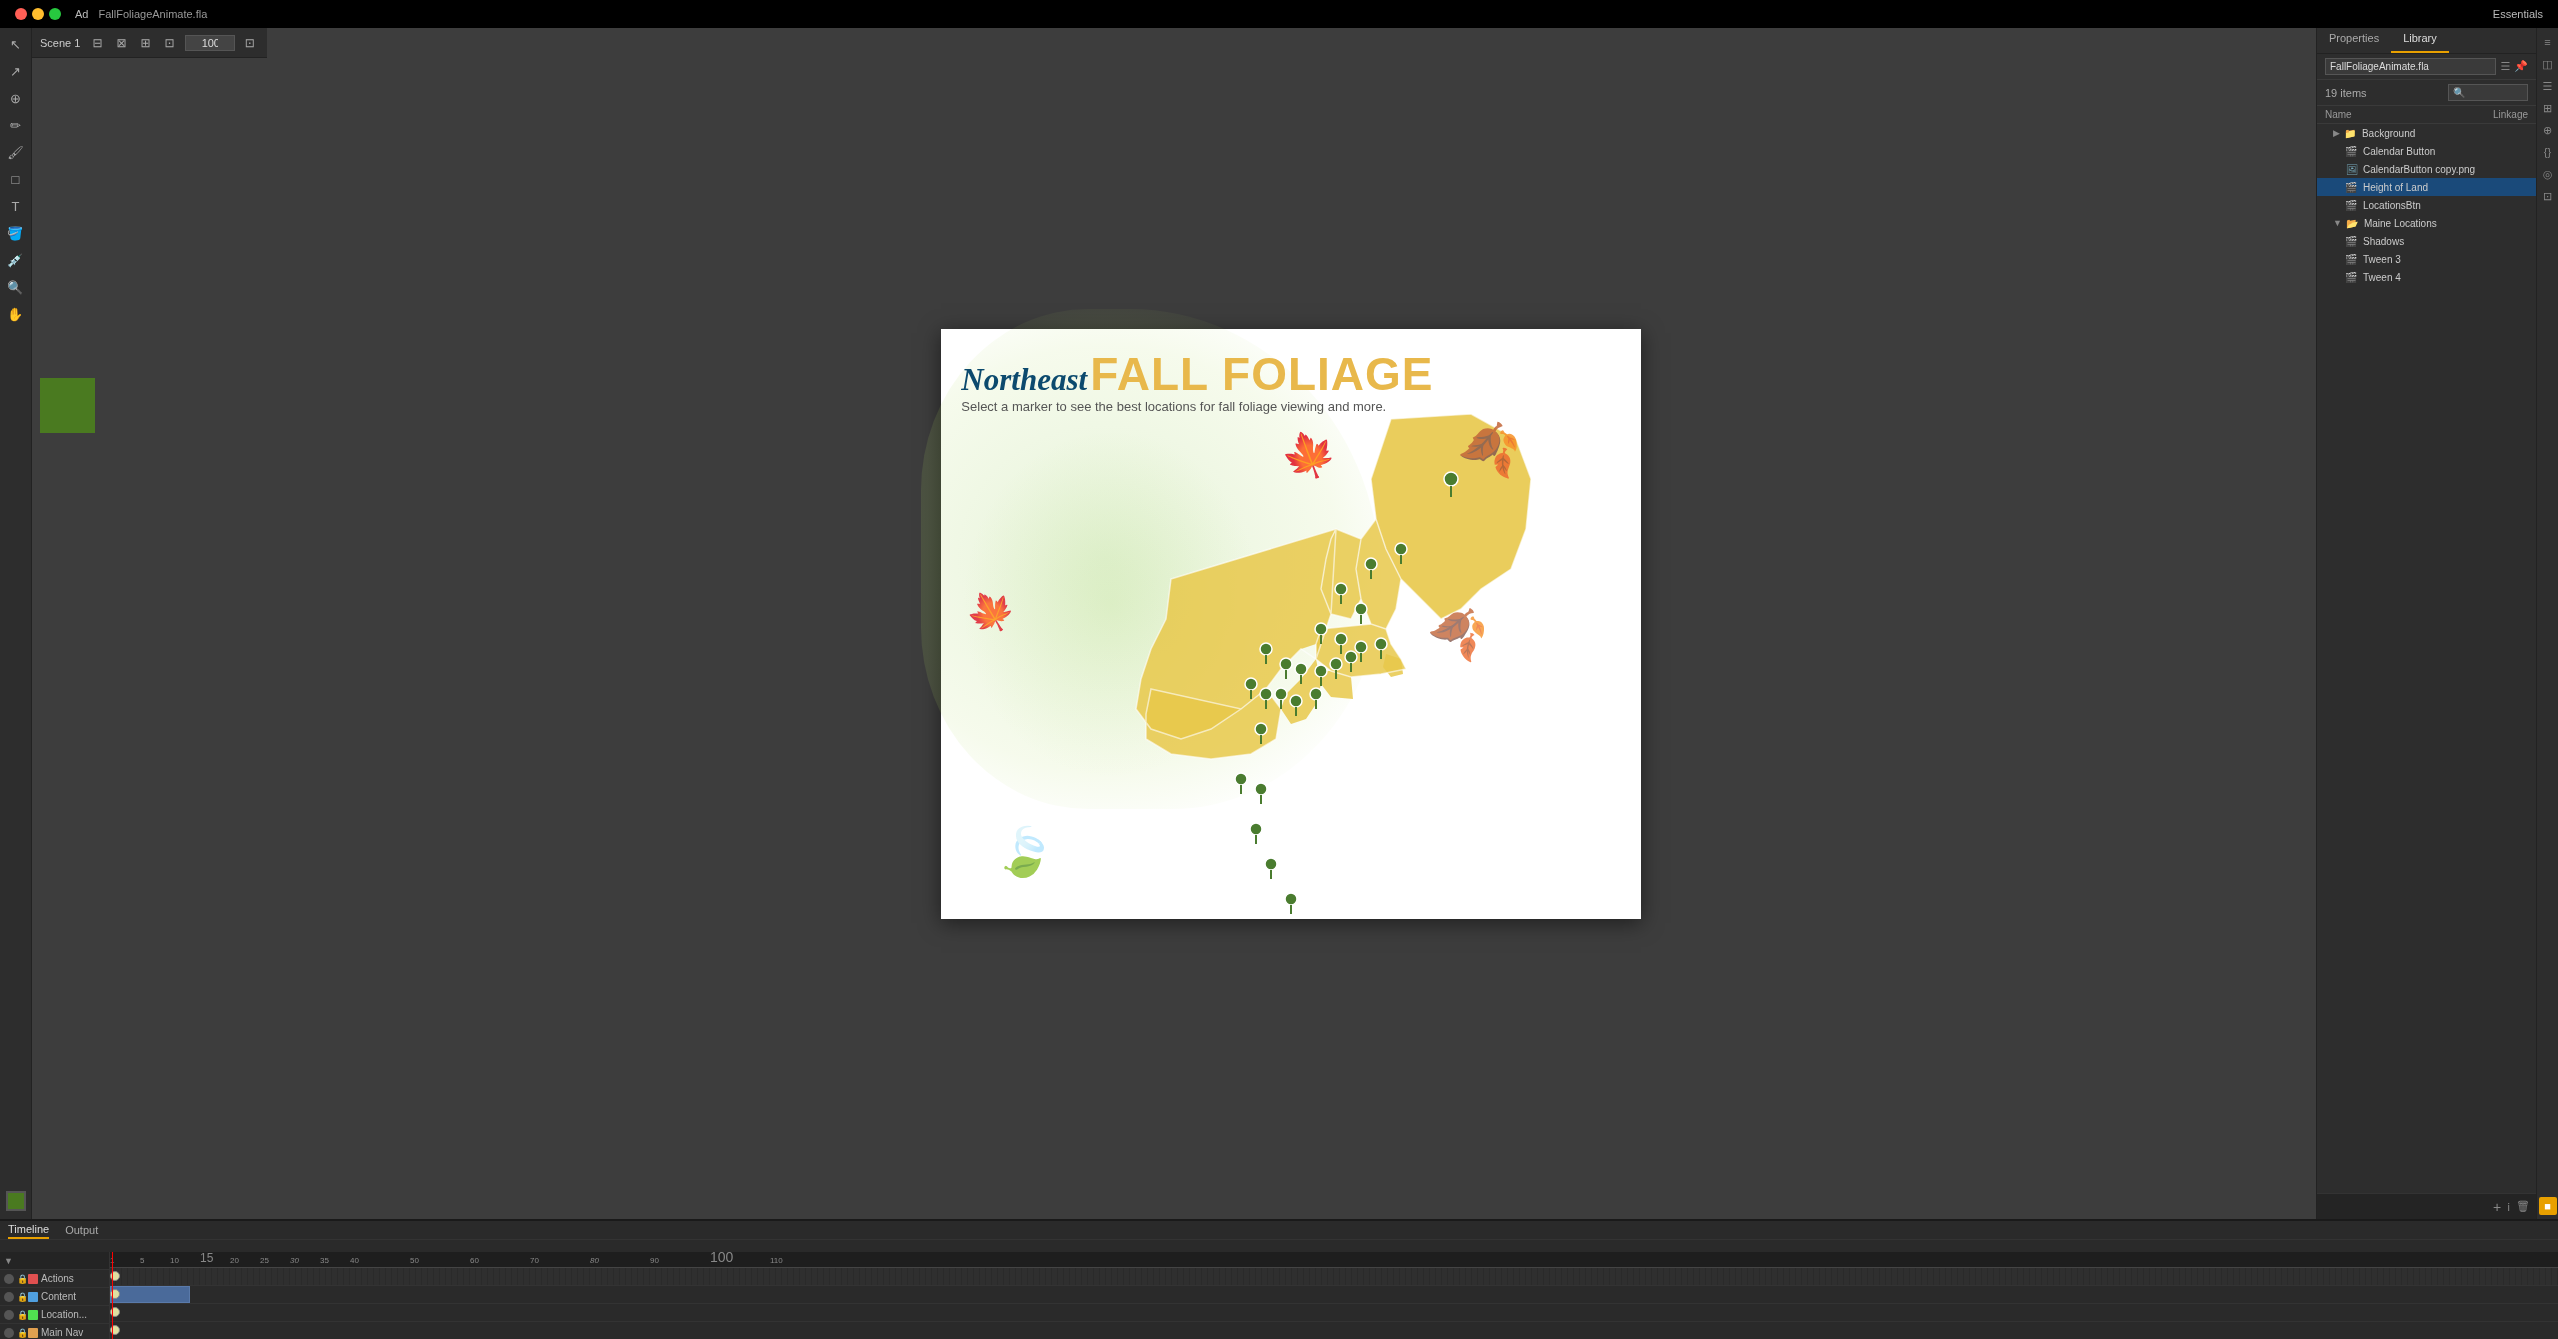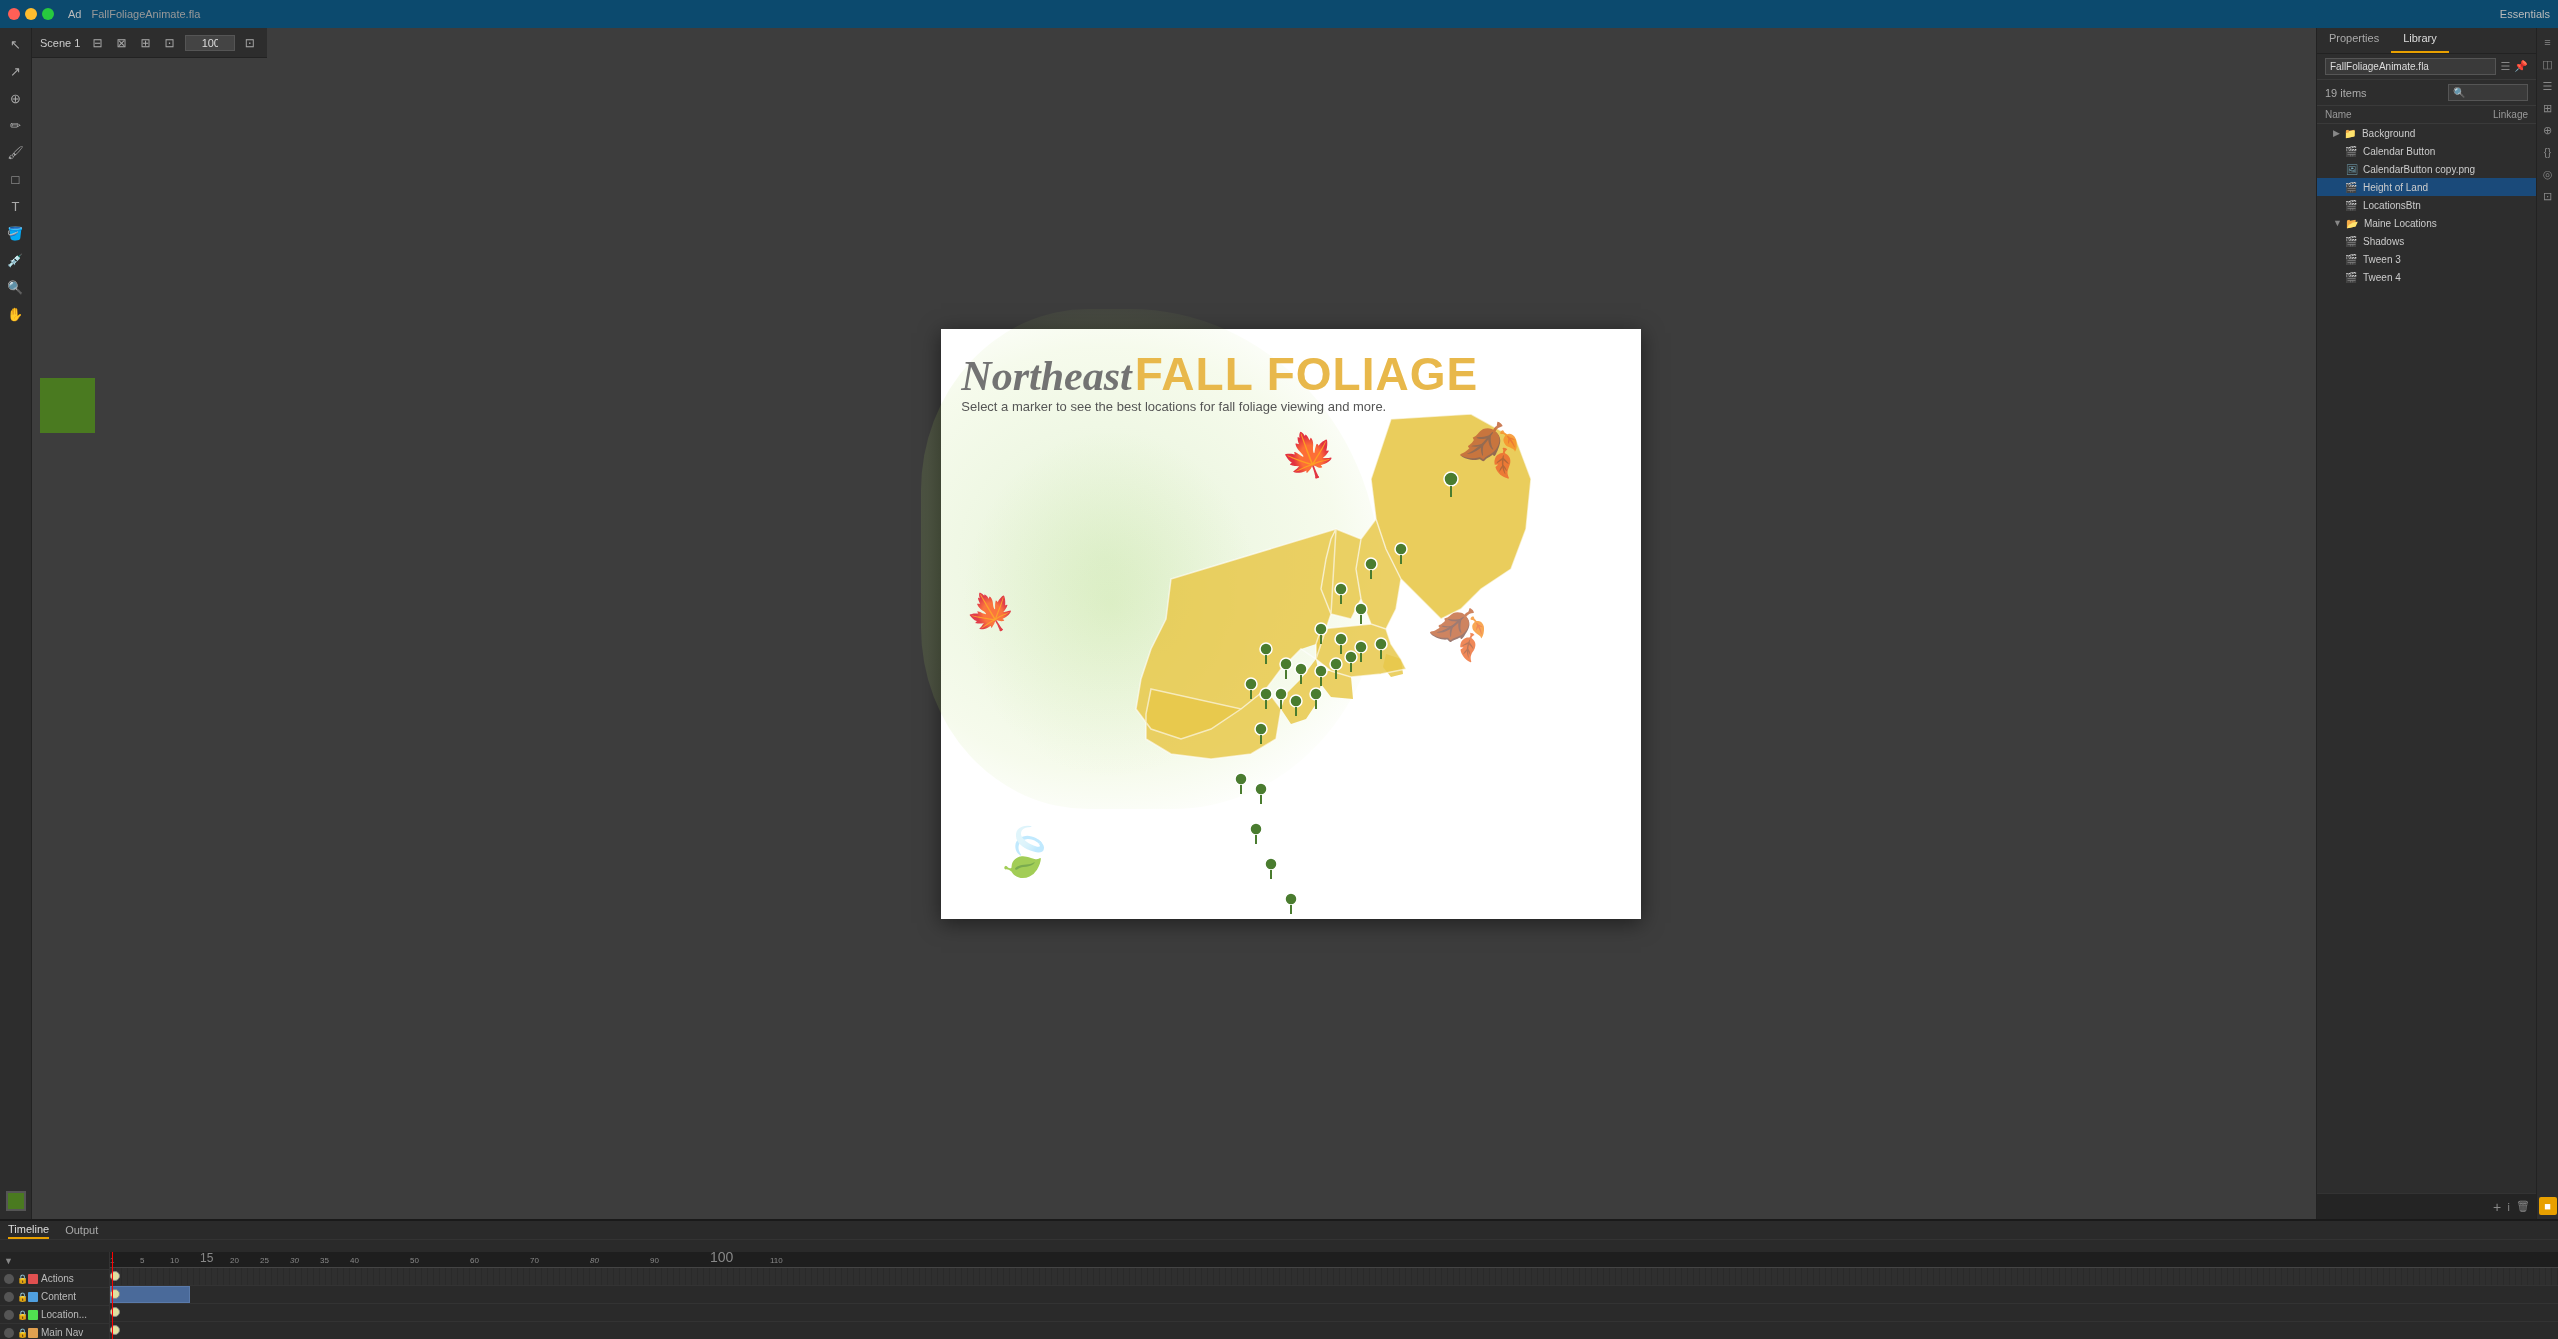--- a/index.html
+++ b/index.html
@@ -11,24 +11,24 @@
       width: 2558px;
       height: 1339px;
       overflow: hidden;
       display: flex;
       flex-direction: column;
     }
 
     
     .title-bar {
       height: 28px;
-      background: #0c4a6e;
-      display: flex;
-      align-items: center;
-      padding: 0 8px;
+      background: #000000;
+      display: flex;
+      align-items: center;
+      padding: 0 15px;
       gap: 6px;
       flex-shrink: 0;
     }
     .traffic-lights { display: flex; gap: 5px; align-items: center; }
     .tl { width: 12px; height: 12px; border-radius: 50%; }
     .tl.close { background: #ff5f56; }
     .tl.min { background: #ffbd2e; }
     .tl.max { background: #27c93f; }
     .title-text { color: #bbb; font-size: 11px; margin-left: 8px; }
     .title-right { margin-left: auto; color: #bbb; font-size: 11px; }
@@ -115,22 +115,22 @@
       width: 700px;
       height: 590px;
       background: white;
       position: relative;
       box-shadow: 0 4px 20px rgba(0,0,0,0.5);
       flex-shrink: 0;
     }
 
     .map-title-italic {
       font-style: italic;
-      color: #737373;
-      font-size: 42px;
+      color: #0c4a6e;
+      font-size: 31px;
       font-family: Georgia, serif;
       font-weight: bold;
       text-align: right;
     }
     .map-title-bold {
       color: #e8b84b;
       font-size: 46px;
       font-weight: 900;
       font-family: Arial Black, sans-serif;
       letter-spacing: 1px;

